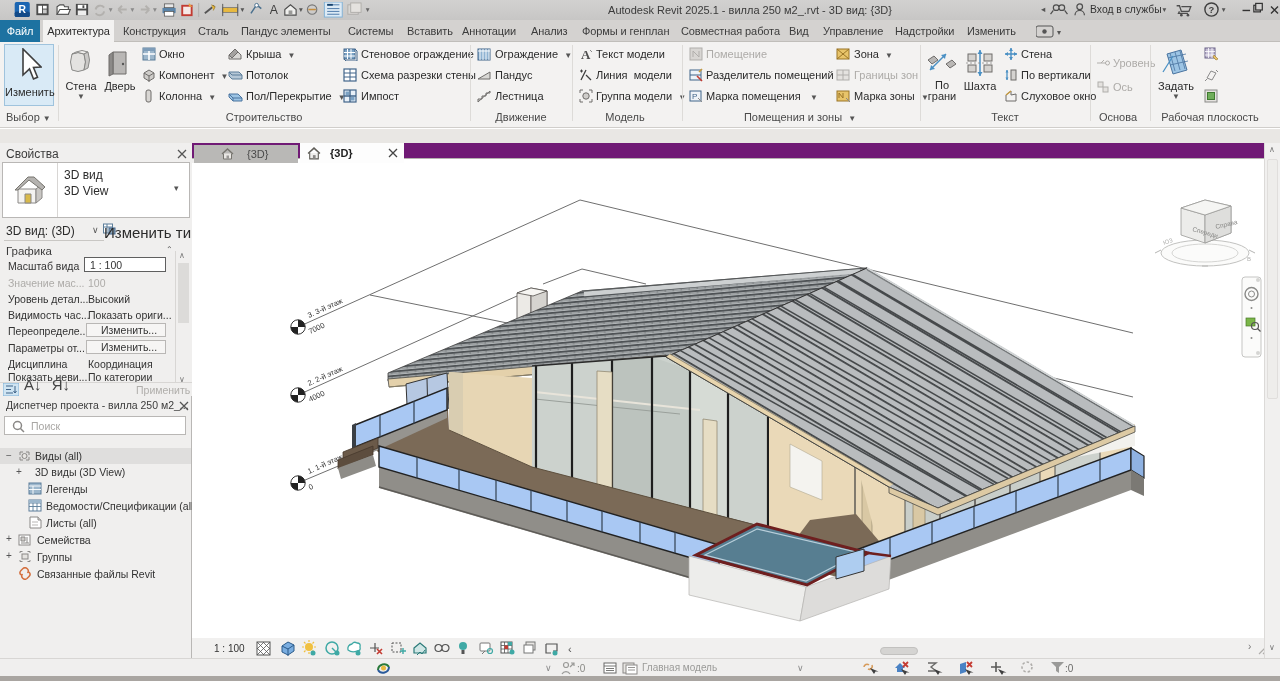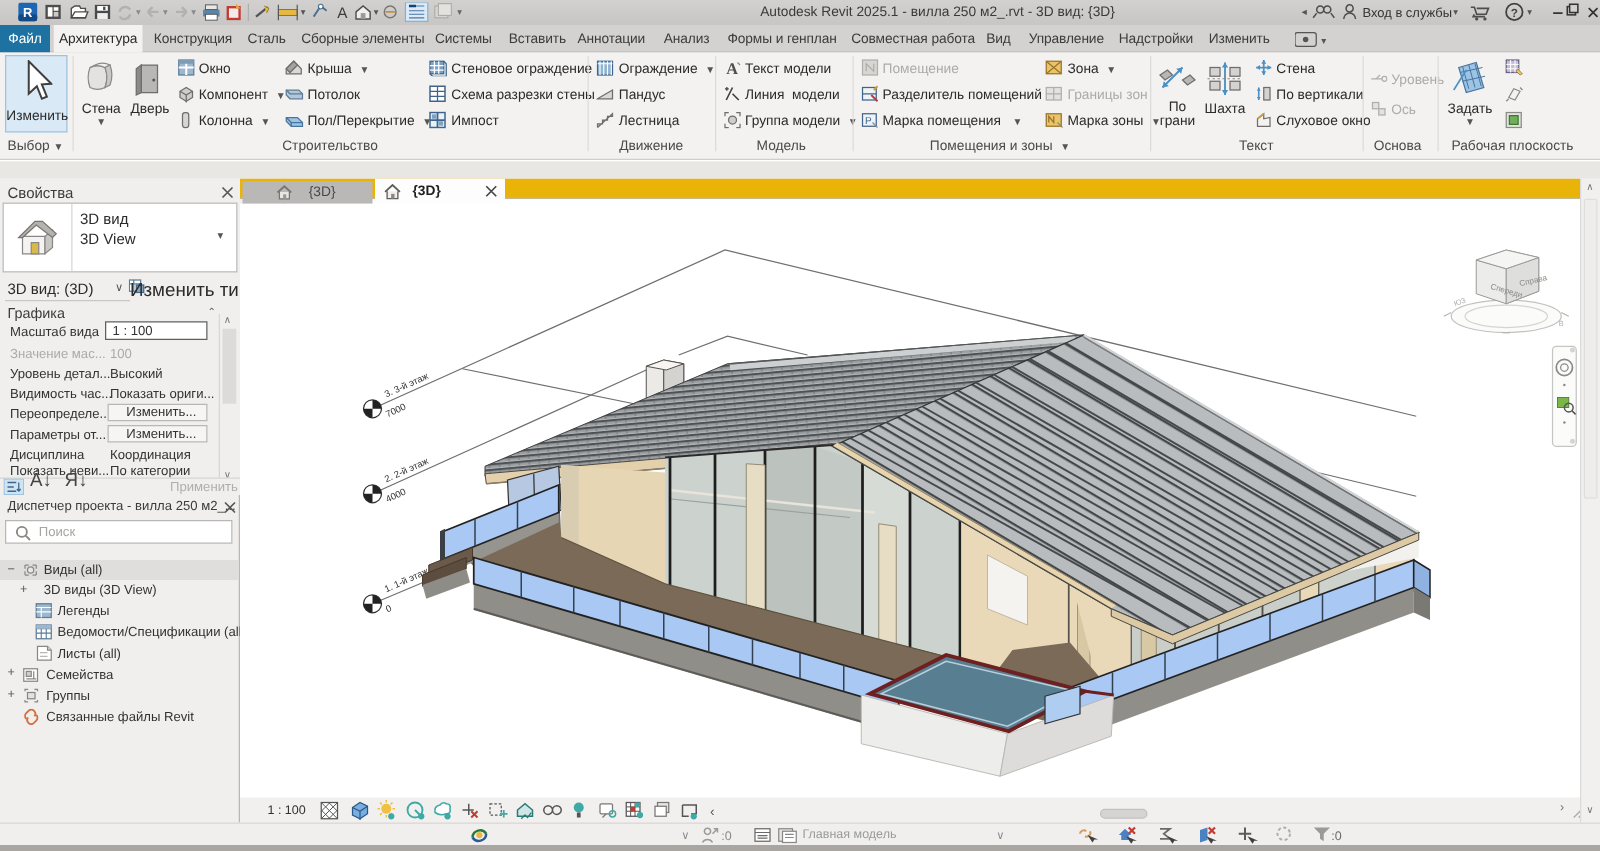--- a/index.html
+++ b/index.html
@@ -21,21 +21,21 @@
 .bigbtn{position:absolute;top:2px;width:40px;height:64px;text-align:center;font-size:11px;color:#2b2b2b}
 .srow{position:absolute;height:16px;font-size:11px;color:#2b2b2b;white-space:nowrap;line-height:15px}
 .srow svg{vertical-align:-3px;margin-right:3px}
 .gray{color:#adaba8}
 .dd{color:#555;font-size:8px}
 #gapstrip{position:absolute;left:0;top:129px;width:1280px;height:14px;background:#e9e7e4}
 
 #props{position:absolute;left:0;top:143px;width:228px;height:253px;background:#f0efee;border-right:1px solid #b9b7b5;font-size:10.5px;color:#333}
 #browser{position:absolute;left:0;top:396px;width:192px;height:262px;background:#f0efee;border-right:1px solid #b9b7b5;font-size:10.5px;color:#333}
 
-#vtabbar{position:absolute;left:192px;top:143px;width:1072px;height:16px;background:#eab308;border-bottom:1px solid #b5b3b0}
+#vtabbar{position:absolute;left:192px;top:143px;width:1072px;height:16px;background:#701a75;border-bottom:1px solid #b5b3b0}
 #canvas{position:absolute;left:192px;top:163px;width:1072px;height:475px;background:#fff}
 #vcb{position:absolute;left:192px;top:638px;width:420px;height:20px;background:#f1f0ef;font-size:10px;color:#333}
 #hscroll{position:absolute;left:612px;top:638px;width:652px;height:20px;background:#f1f0ef}
 #vscroll{position:absolute;left:1264px;top:143px;width:16px;height:515px;background:#f1f0ef;border-left:1px solid #dcdad8}
 
 #statusbar{position:absolute;left:0;top:658px;width:1280px;height:18px;background:#f0efee;font-size:10px;color:#3f3f3f;border-top:1px solid #d8d6d4}
 #bottomstrip{position:absolute;left:0;top:676px;width:1280px;height:5px;background:#a9a5a1}
 .tt{position:absolute;white-space:nowrap}
 </style></head>
 <body>
@@ -126,21 +126,21 @@
 </svg>
 <svg class="qat" style="left:1270px" width="10" height="17">
         <path d="M1 4.5 l7 7 M8 4.5 l-7 7" stroke="#333" stroke-width="1.4"></path>
       </svg>
 </div>
 <div id="tabrow">
 <div class="rtab" id="filetab">Файл</div>
 <div class="rtab" id="archtab">Архитектура</div>
 <div class="rtab" style="left:123px">Конструкция</div>
 <div class="rtab" style="left:198px">Сталь</div>
-<div class="rtab" style="left:241px">Сборные элементы</div>
+<div class="rtab" style="left:241px">Пандус элементы</div>
 <div class="rtab" style="left:348px">Системы</div>
 <div class="rtab" style="left:407px">Вставить</div>
 <div class="rtab" style="left:462px">Аннотации</div>
 <div class="rtab" style="left:531px">Анализ</div>
 <div class="rtab" style="left:582px">Формы и генплан</div>
 <div class="rtab" style="left:681px">Совместная работа</div>
 <div class="rtab" style="left:789px">Вид</div>
 <div class="rtab" style="left:823px">Управление</div>
 <div class="rtab" style="left:895px">Надстройки</div>
 <div class="rtab" style="left:967px">Изменить</div>

